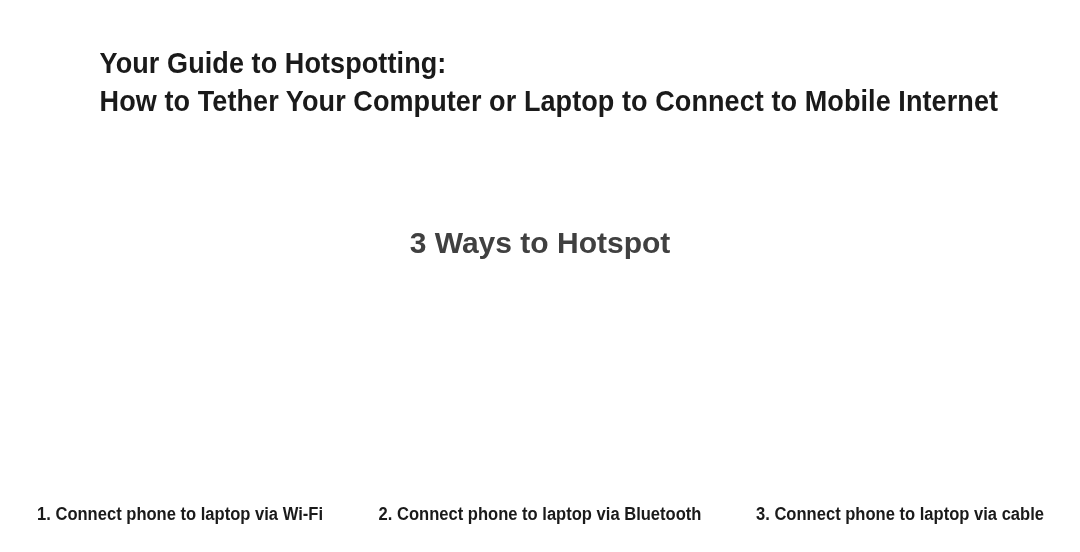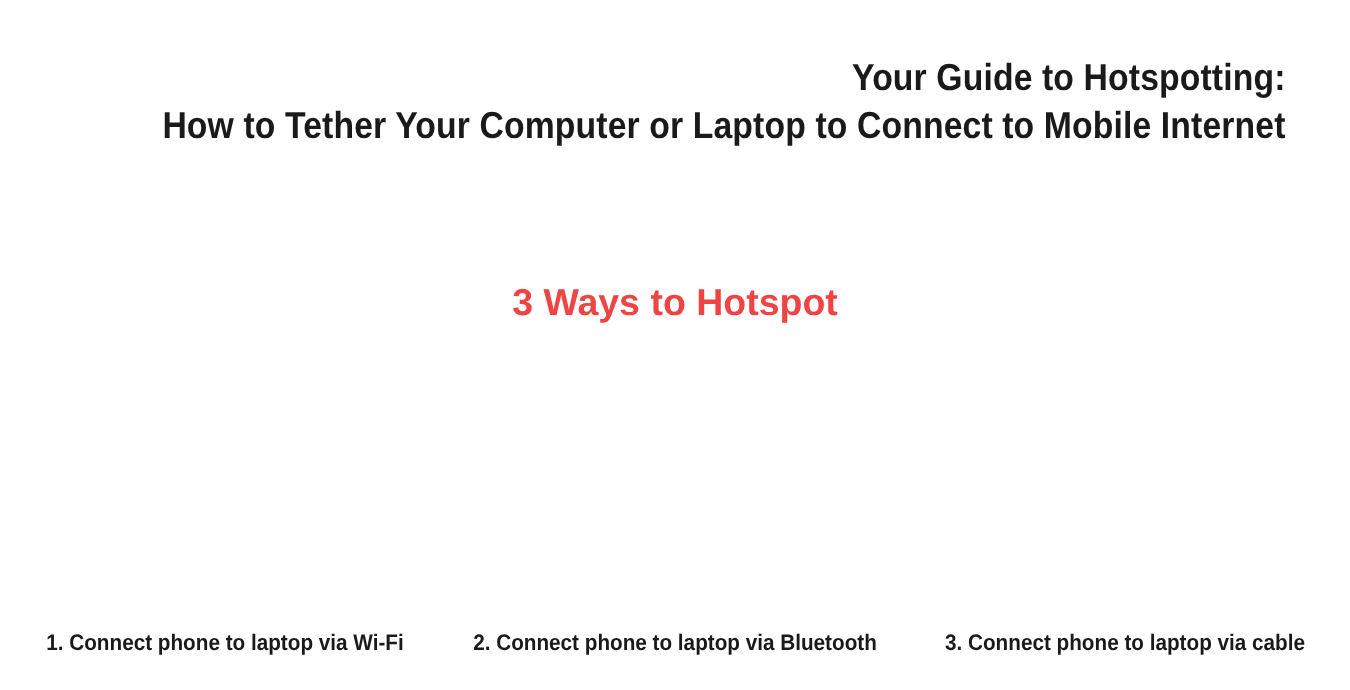--- a/index.html
+++ b/index.html
@@ -22,21 +22,21 @@
     inset: 0;
     background: #ffffff;
   }
 
   
   .title-block {
     position: absolute;
     left: 0;
     right: 0;
     top: 44px;
-    text-align: right;
+    text-align: left;
     padding-left: 48px;
   }
   .title-line {
     display: block;
     font-family: "Liberation Sans Narrow", "Liberation Sans", sans-serif;
     font-weight: bold;
     color: #1a1a1a;
     white-space: nowrap;
     letter-spacing: 0.1px;
   }
@@ -55,21 +55,21 @@
   .section-heading {
     position: absolute;
     left: 0;
     right: 0;
     top: 224px;
     text-align: center;
     font-family: "Liberation Sans", sans-serif;
     font-weight: bold;
     font-size: 30px;
     line-height: 38px;
-    color: #ef4444;
+    color: #404040;
     white-space: nowrap;
   }
 
   
   .illustration-area {
     position: absolute;
     left: 0;
     right: 0;
     top: 280px;
     height: 196px;

